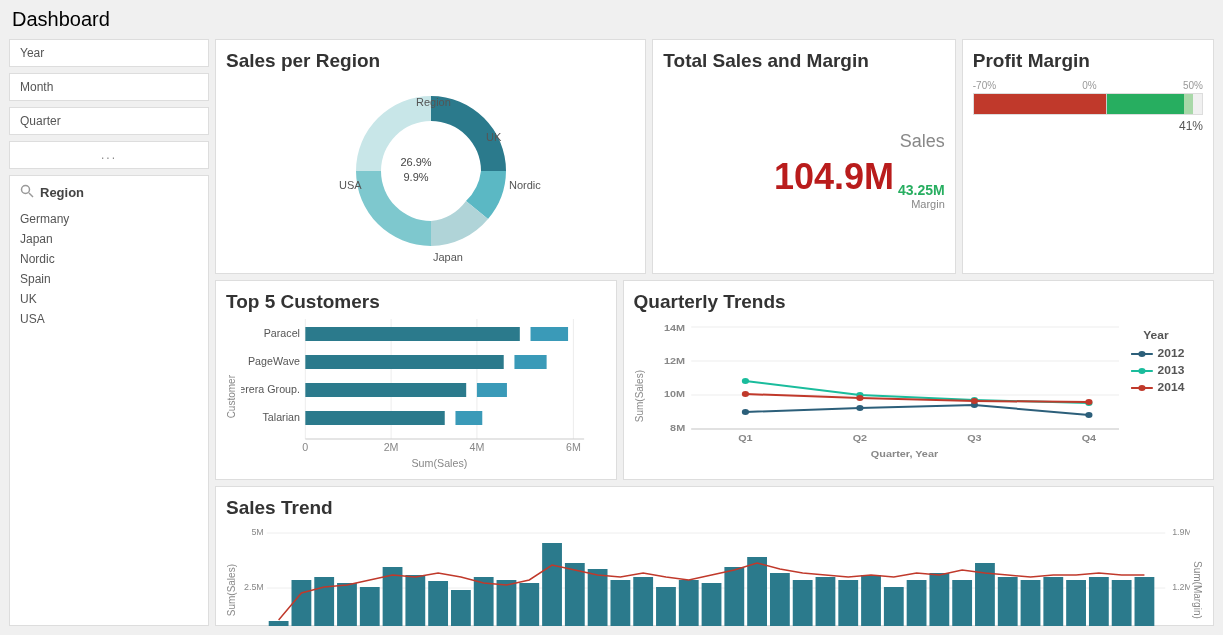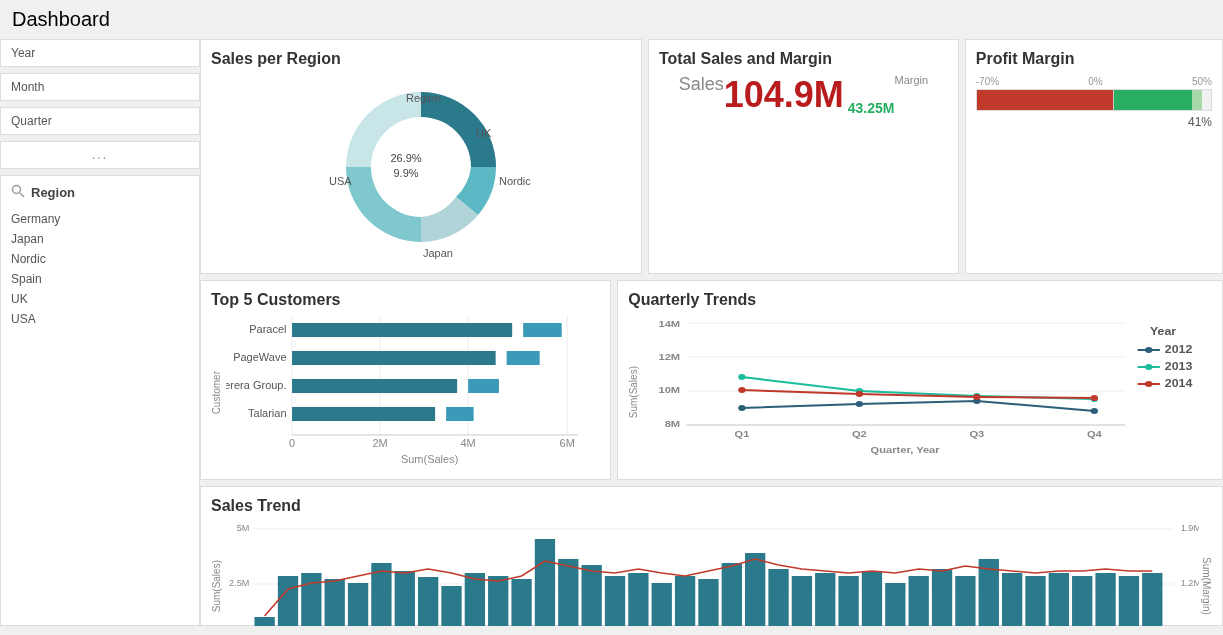--- a/index.html
+++ b/index.html
@@ -1,50 +1,50 @@
 <!DOCTYPE html>
 <html><head>
   <meta charset="utf-8">
   <style>
     * { box-sizing: border-box; margin: 0; padding: 0; }
     body { font-family: Arial, sans-serif; background: #f0f0f0; font-size: 12px; color: #333; }
 
     .dashboard-title { font-size: 20px; font-weight: normal; color: #000000; padding: 8px 12px 4px; }
 
-    .main-layout { display: flex; padding: 4px 0 8px; height: calc(100vh - 36px); }
+    .main-layout { display: flex; gap: 6px; padding: 4px 9px 8px; height: calc(100vh - 36px); }
 
     
     .sidebar { width: 200px; flex-shrink: 0; display: flex; flex-direction: column; gap: 6px; }
     .filter-box { background: #fff; border: 1px solid #ddd; padding: 6px 10px; cursor: pointer; font-size: 12px; color: #555; }
     .filter-more { background: #fff; border: 1px solid #ddd; padding: 6px 10px; text-align: center; cursor: pointer; color: #888; letter-spacing: 2px; }
 
     .region-section { background: #fff; border: 1px solid #ddd; padding: 8px 10px; flex: 1; }
     .region-header { display: flex; align-items: center; gap: 6px; margin-bottom: 8px; font-size: 13px; font-weight: bold; color: #444; }
     .search-icon-wrap { color: #999; }
     .region-item { padding: 3px 0; font-size: 12px; color: #555; cursor: pointer; }
 
     
     .content-area { flex: 1; display: flex; flex-direction: column; gap: 6px; overflow: hidden; }
 
     
     .top-row { display: flex; gap: 6px; height: 240px; }
 
     
     .card { background: #fff; border: 1px solid #ddd; padding: 10px; }
-    .card-title { font-size: 16px; font-weight: bold; color: #333; margin-bottom: 6px; }
+    .card-title { font-size: 19px; font-weight: bold; color: #333; margin-bottom: 6px; }
 
     .sales-region-card { flex: 1.6; }
     .total-sales-card { flex: 1.1; display: flex; flex-direction: column; }
     .profit-margin-card { flex: 0.9; }
 
     
     .donut-container { display: flex; justify-content: center; align-items: center; height: 180px; position: relative; }
 
     
-    .total-sales-content { display: flex; flex-direction: row; align-items: flex-start; justify-content: center; flex: 1; }
+    .total-sales-content { display: flex; flex-direction: column; align-items: flex-end; justify-content: center; flex: 1; }
     .sales-label { font-size: 18px; color: #888; margin-bottom: 4px; }
     .sales-value-row { display: flex; align-items: flex-end; }
     .sales-main { font-size: 36px; color: #b91c1c; font-weight: bold; }
     .sales-sub { font-size: 14px; color: #27ae60; font-weight: bold; margin-left: 4px; margin-bottom: 0; }
     .margin-label { font-size: 11px; color: #888; }
 
     
     .profit-bar-area { margin-top: 8px; }
     .profit-bar-axis { display: flex; justify-content: space-between; font-size: 10px; color: #999; margin-bottom: 2px; }
     .profit-bar-track { height: 22px; background: #f0f0f0; position: relative; border: 1px solid #ddd; }

